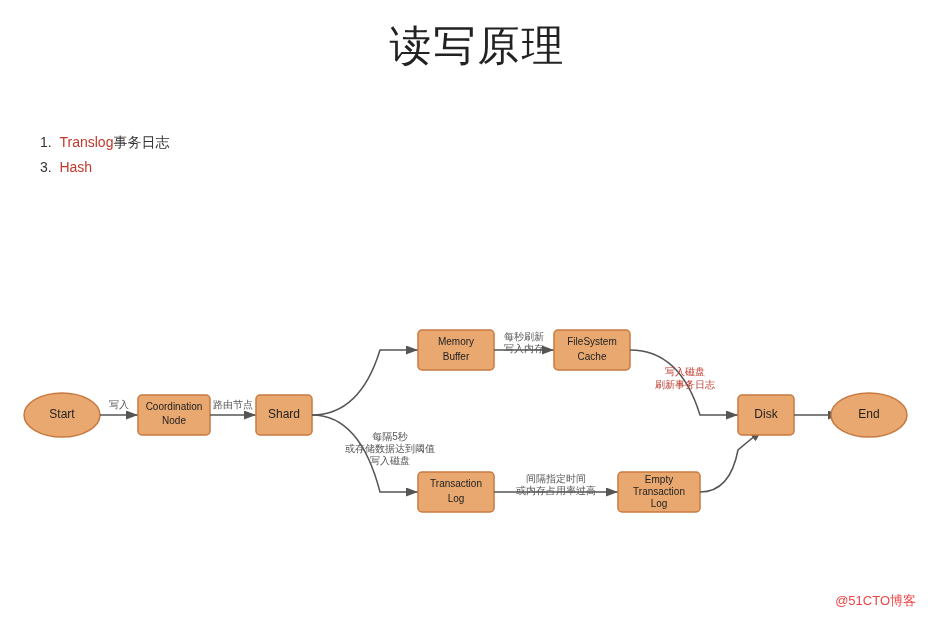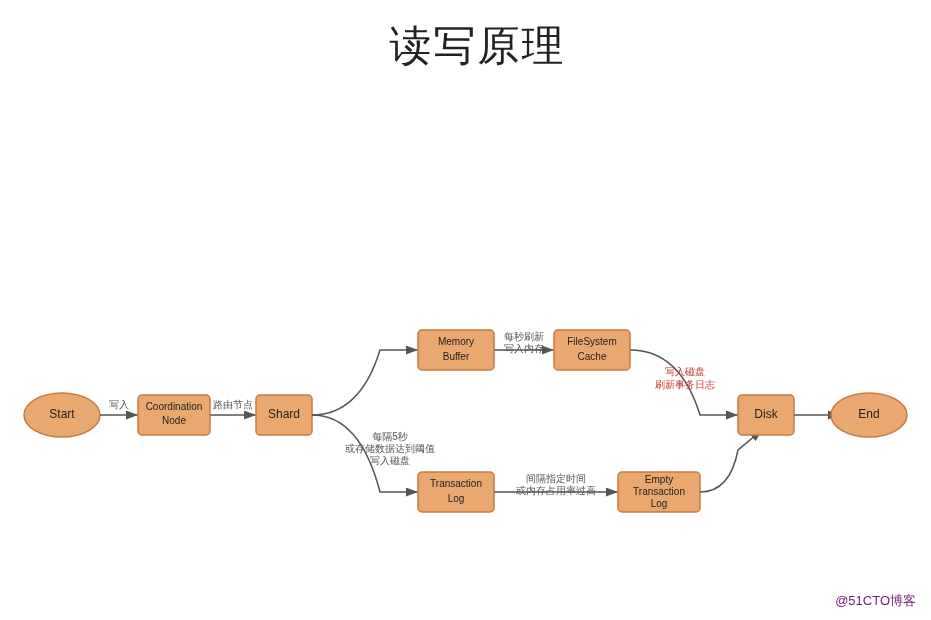--- a/index.html
+++ b/index.html
@@ -69,29 +69,35 @@
       stroke: #555;
       stroke-width: 1.5;
       fill: none;
       marker-end: url(#arrowhead);
     }
     .watermark {
       position: absolute;
       bottom: 10px;
       right: 15px;
       font-size: 13px;
-      color: #701a75;
+      color: #ef4444;
     }
   </style>
 </head>
 <body>
 
 <h1 class="page-title">读写原理</h1>
 
 <div class="list-section">
+  <div>
+    <span>1.&nbsp;&nbsp;</span><span class="item-label-red">Translog</span><span>事务日志</span>
+  </div>
+  <div>
+    <span>3.&nbsp;&nbsp;</span><span class="item-label-red">Hash</span>
+  </div>
 </div>
 
 <div class="diagram-area">
   <svg viewBox="0 0 931 370">
     <defs>
       <marker id="arrowhead" markerWidth="8" markerHeight="6" refX="8" refY="3" orient="auto">
         <polygon points="0 0, 8 3, 0 6" fill="#555"></polygon>
       </marker>
     </defs>
 

